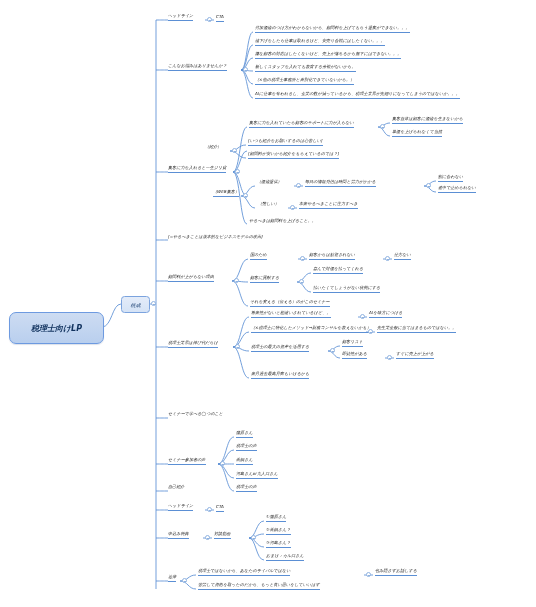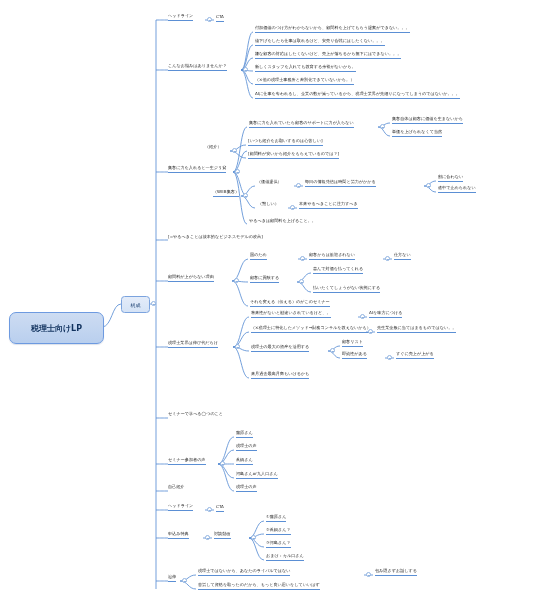--- a/index.html
+++ b/index.html
@@ -1,21 +1,21 @@
 <!DOCTYPE html>
 <html><head>
 <meta charset="utf-8">
 <style>
   html,body{margin:0;padding:0;background:#ffffff;}
   body{
     font-family:"DejaVu Sans","Liberation Sans",sans-serif;
     width:536px;height:607px;position:relative;overflow:hidden;
     -webkit-font-smoothing:antialiased;
   }
-  #canvas{position:absolute;left:0;top:0;width:536px;height:542px;}
+  #canvas{position:absolute;left:0;top:0;width:536px;height:542px;font-style:italic;}
   svg.links{position:absolute;left:0;top:0;width:536px;height:607px;pointer-events:none;}
 
   
   .node{
     position:absolute;
     white-space:nowrap;
     color:#1a1a1a;
     line-height:1.1;
     font-size:4.1px;
     letter-spacing:0.03px;

